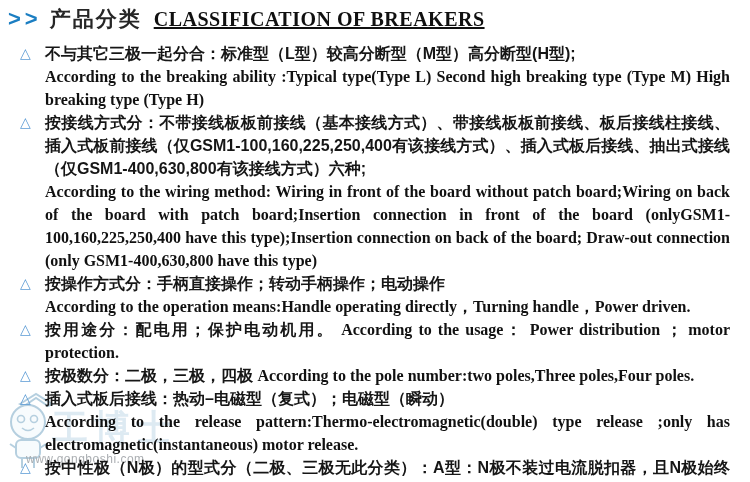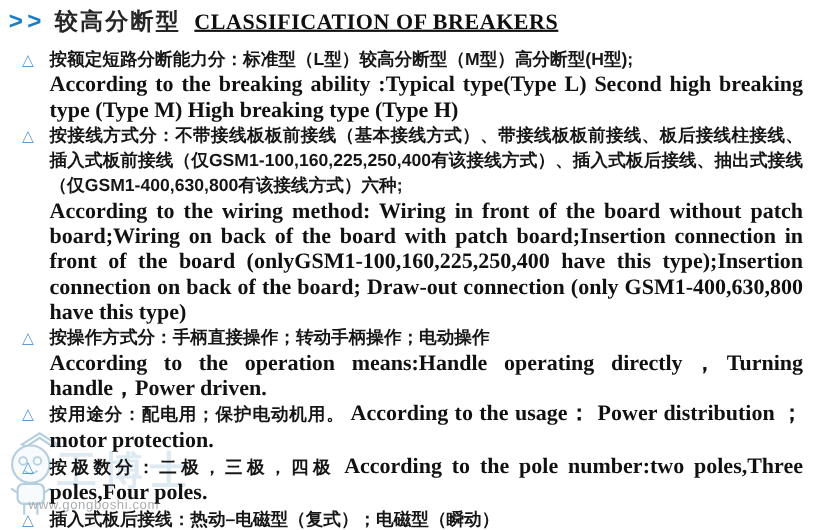--- a/index.html
+++ b/index.html
@@ -27,21 +27,21 @@
   .title-en{font-family:"Liberation Serif",serif;font-size:20px;
             font-weight:bold;color:#101010;letter-spacing:.5px;line-height:28px;text-decoration:underline;}
 
   
   .items{position:relative;z-index:1;padding:9px 20px 0 20px;}
   .item{display:flex;}
   .bullet{width:25px;flex-shrink:0;color:#5b9bd5;font-size:14px;
           line-height:23px;}
   .content{flex:1;text-align:justify;line-height:23px;color:#161616;}
   .cn{font-size:16px;font-weight:bold;color:#161616;}
-  .en{font-family:"Liberation Serif",serif;font-size:20px;font-weight:bold;
+  .en{font-family:"Liberation Serif",serif;font-size:16px;font-weight:bold;
       color:#111;}
   .en-block{display:block;}
 </style>
 </head>
 <body>
 
 <div class="page">
 
   <div class="watermark">
     <svg class="mascot" width="60" height="80" viewBox="0 0 60 80">
@@ -55,30 +55,30 @@
       <line x1="44" y1="52" x2="38" y2="56" stroke="#8fb6cf" stroke-width="2"></line>
       <line x1="20" y1="66" x2="20" y2="76" stroke="#8fb6cf" stroke-width="2"></line>
       <line x1="32" y1="66" x2="32" y2="76" stroke="#8fb6cf" stroke-width="2"></line>
     </svg>
     <div class="wm-cn">工博士</div>
     <div class="wm-url">www.gongboshi.com</div>
   </div>
 
   <div class="header">
     <span class="chev">&gt;&gt;</span>
-    <span class="title-cn">较高分断型</span>
+    <span class="title-cn">产品分类</span>
     <span class="title-en">CLASSIFICATION OF BREAKERS</span>
   </div>
 
   <div class="items">
 
     <div class="item">
       <span class="bullet">△</span>
       <div class="content">
-        <span class="cn">按额定短路分断能力分：标准型（L型）较高分断型（M型）高分断型(H型);</span>
+        <span class="cn">不与其它三极一起分合：标准型（L型）较高分断型（M型）高分断型(H型);</span>
         <span class="en en-block">According to the breaking ability :Typical type(Type L) Second high breaking type (Type M) High breaking type (Type H)</span>
       </div>
     </div>
 
     <div class="item">
       <span class="bullet">△</span>
       <div class="content">
         <span class="cn">按接线方式分：不带接线板板前接线（基本接线方式）、带接线板板前接线、板后接线柱接线、插入式板前接线（仅GSM1-100,160,225,250,400有该接线方式）、插入式板后接线、抽出式接线（仅GSM1-400,630,800有该接线方式）六种;</span>
         <span class="en en-block">According to the wiring method: Wiring in front of the board without patch board;Wiring on back of the board with patch board;Insertion connection in front of the board (onlyGSM1-100,160,225,250,400 have this type);Insertion connection on back of the board; Draw-out connection (only GSM1-400,630,800 have this type)</span>
       </div>

